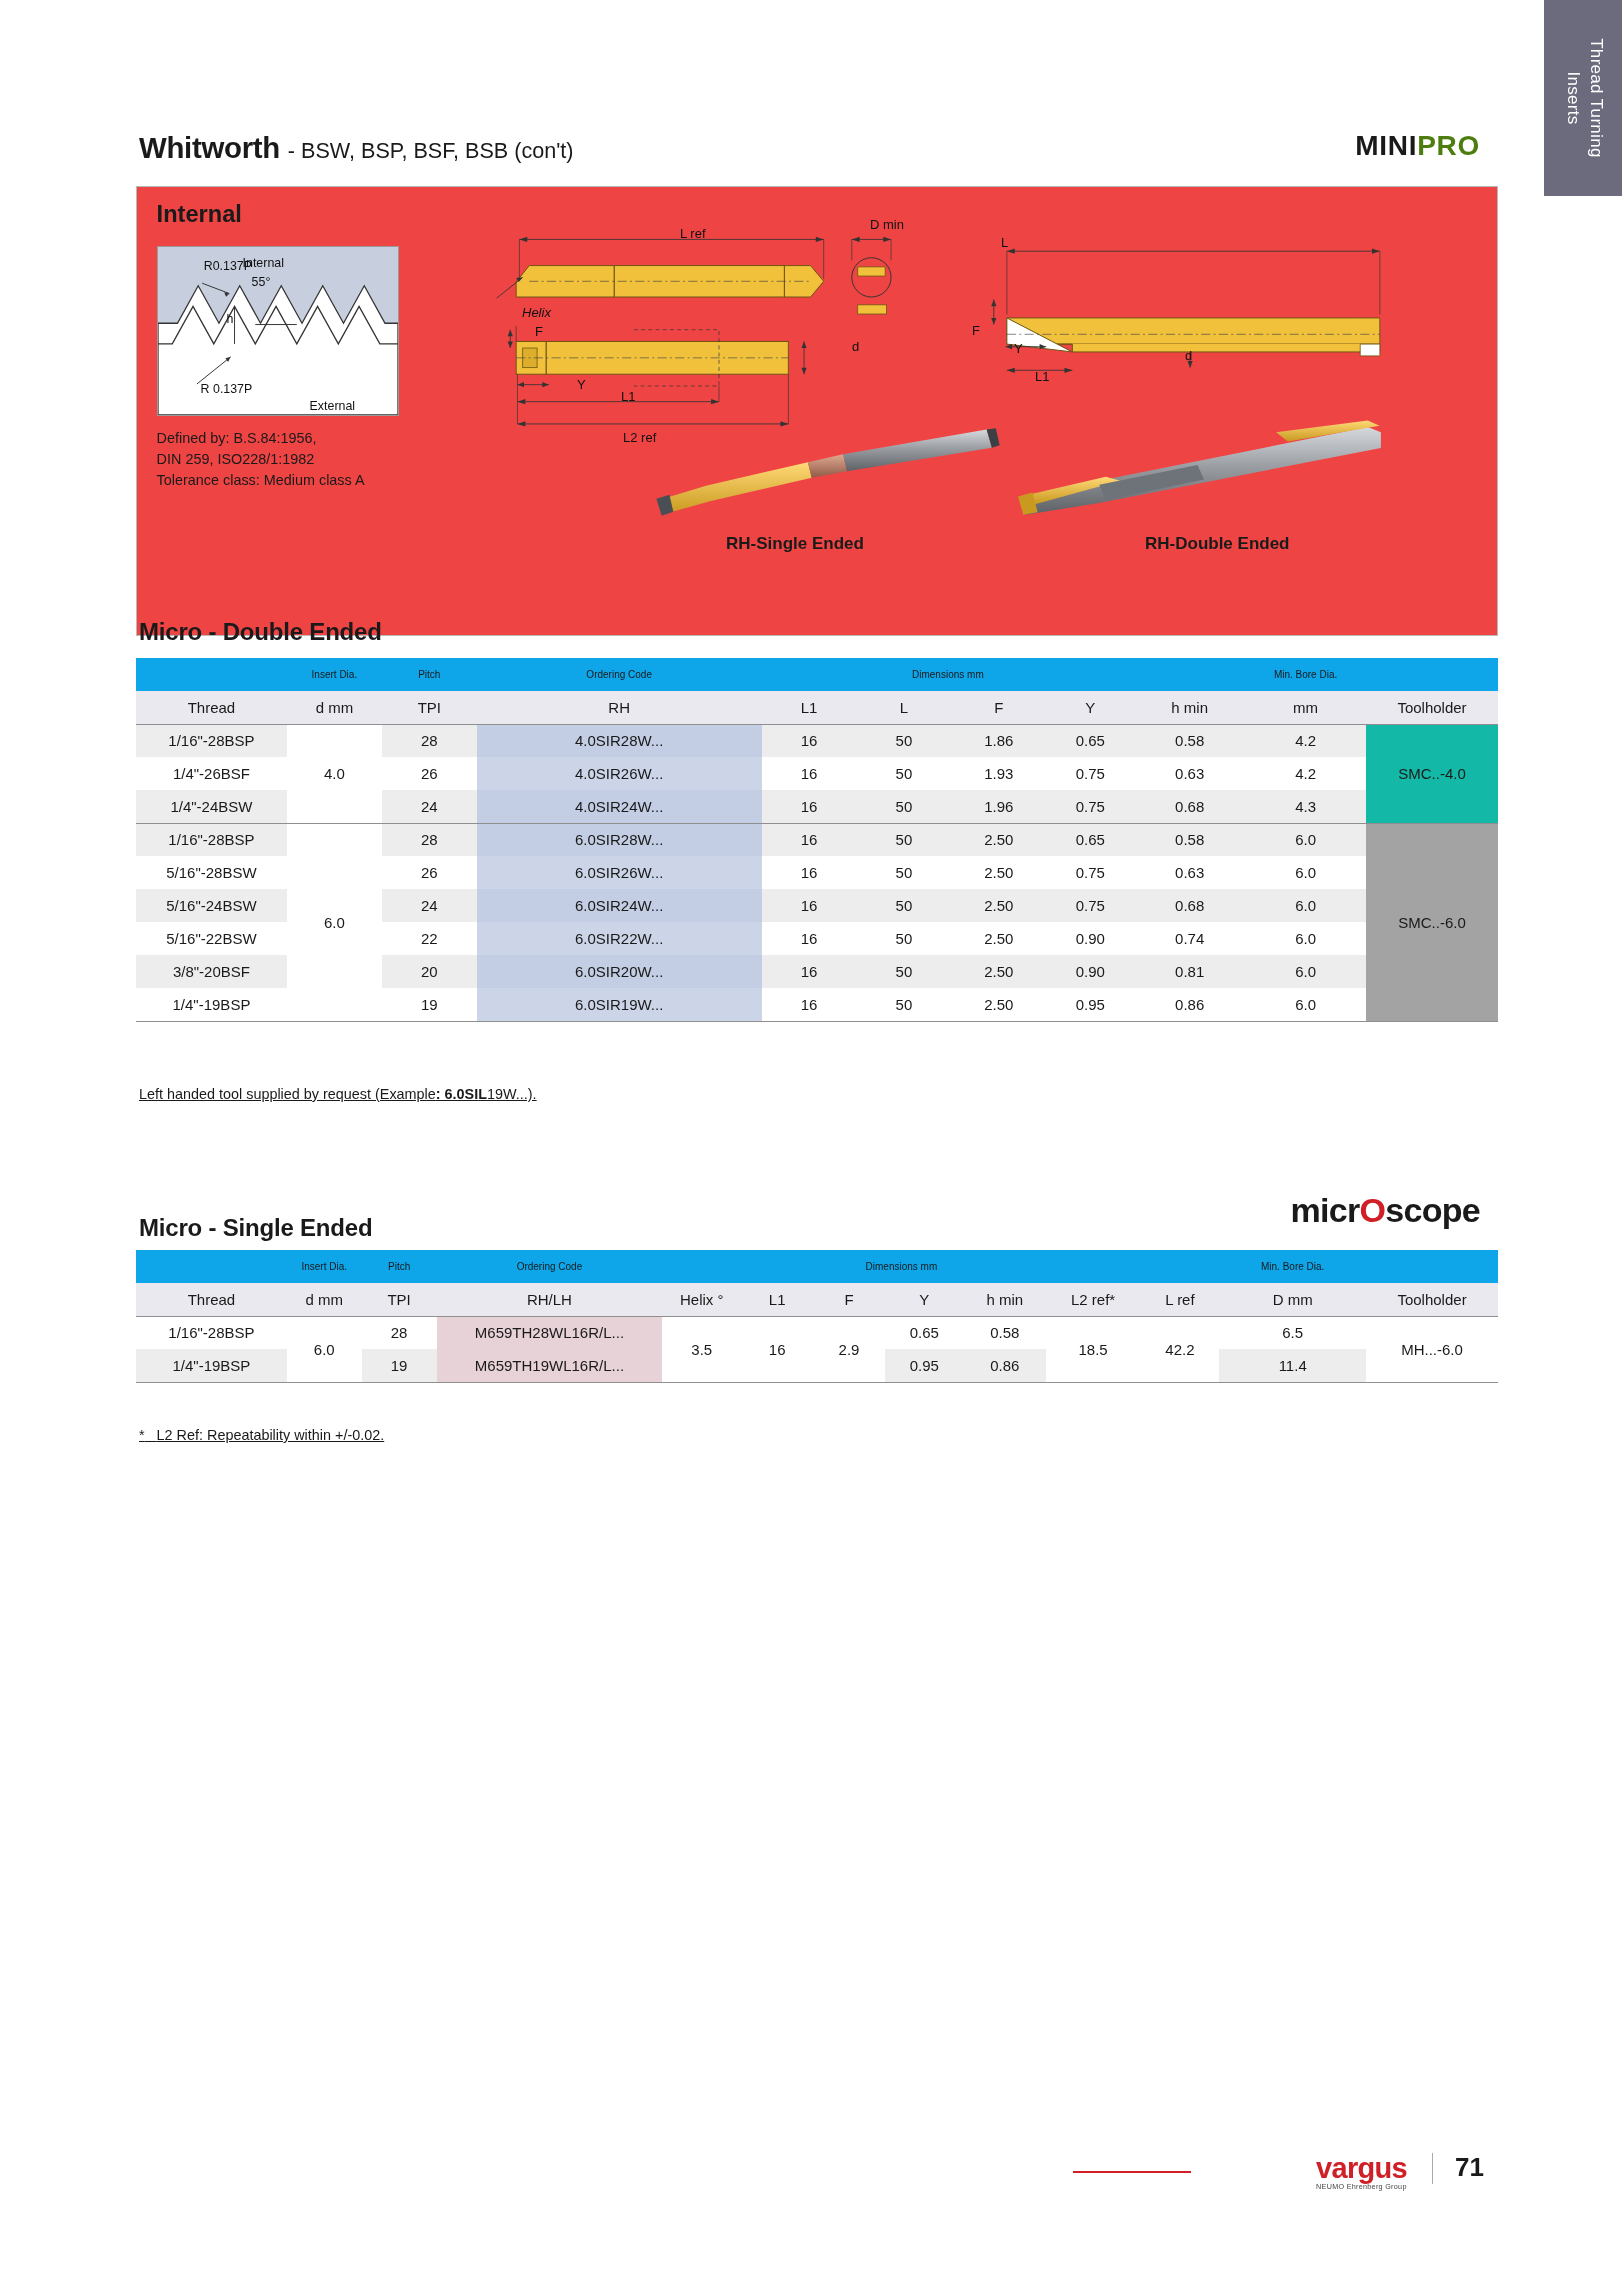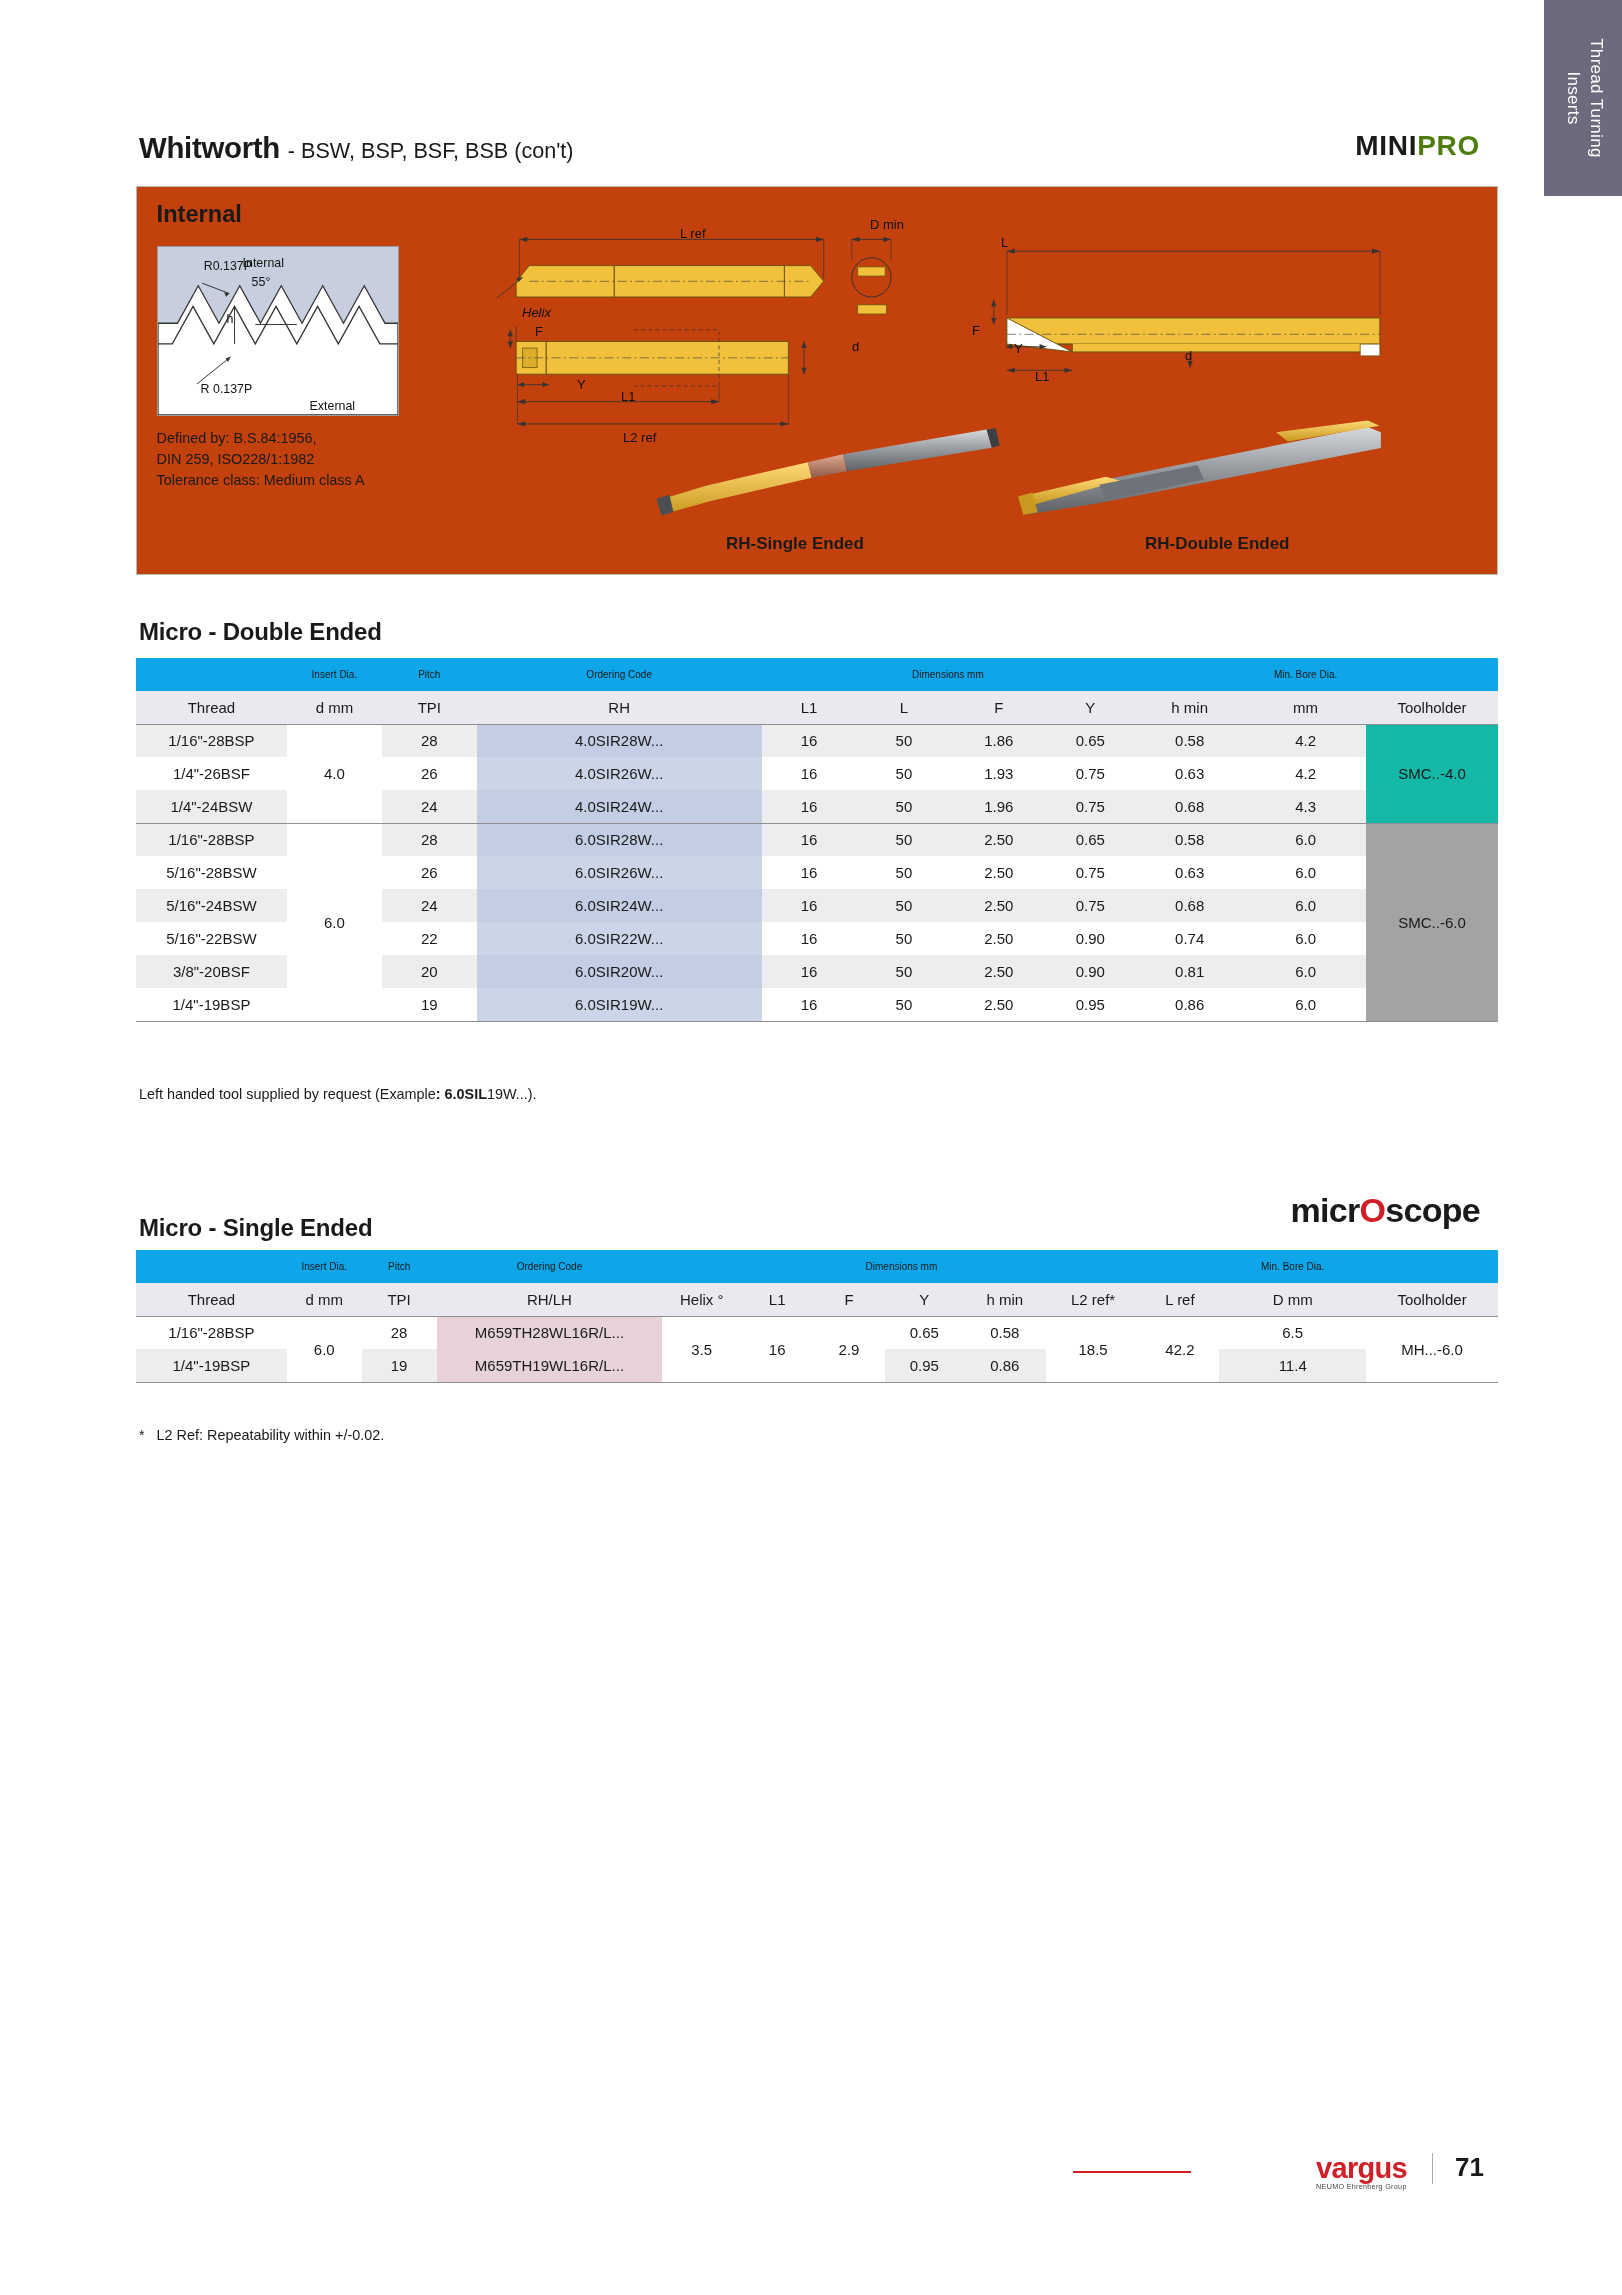--- a/index.html
+++ b/index.html
@@ -51,23 +51,23 @@
     font-weight: bold;
     letter-spacing: 0.7px;
     color: #1a1a1a;
   }
   .brand-minipro .red { color: #4d7c0f; }
 
   
   .illus {
     position: absolute;
     left: 136px; top: 186px;
-    width: 1362px; height: 389px;
+    width: 1362px; height: 450px;
     border: 1.3px solid #b9b9b9;
-    background: #c2410c;
+    background: #ef4444;
   }
   .illus-title {
     position: absolute; left: 19.6px; top: 14.4px;
     font-size: 23.6px; font-weight: bold;
   }
 
   .thread-box {
     position: absolute; left: 19.6px; top: 59px;
     width: 242px; height: 170px;
     border: 1.3px solid #9a9a9a;
@@ -126,20 +126,21 @@
   .row-alt td { background:#ededed; }
   .code-col { background:#ccd5e8 !important; }
   .code-col-pink { background:#e7d2d8 !important; }
   .row-alt .code-col { background:#c3cde3 !important; }
   .thick-top { border-top: 1.3px solid #8f8f8f; }
   .rule-bottom { border-bottom: 1.3px solid #8f8f8f; }
 
   .note {
     position: absolute;
     font-size: 14.4px;
+    text-decoration: underline;
   }
   .note b { font-weight: bold; }
 
   
   .footer-rule {
     position: absolute;
     left: 1073px; top: 2171px;
     width: 118px; height: 2px; background: #d01f26;
   }
   .vargus {

